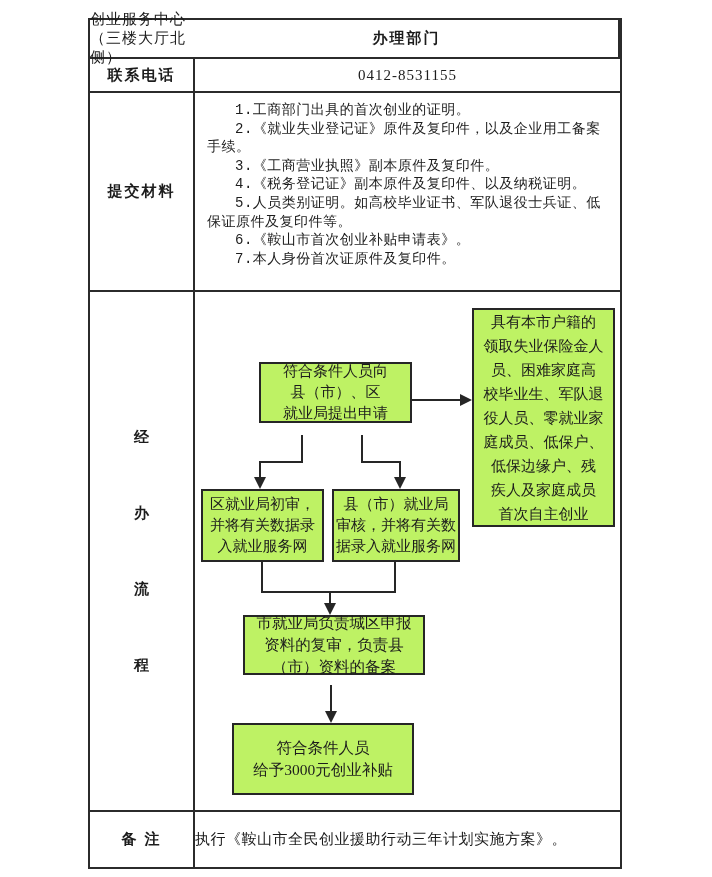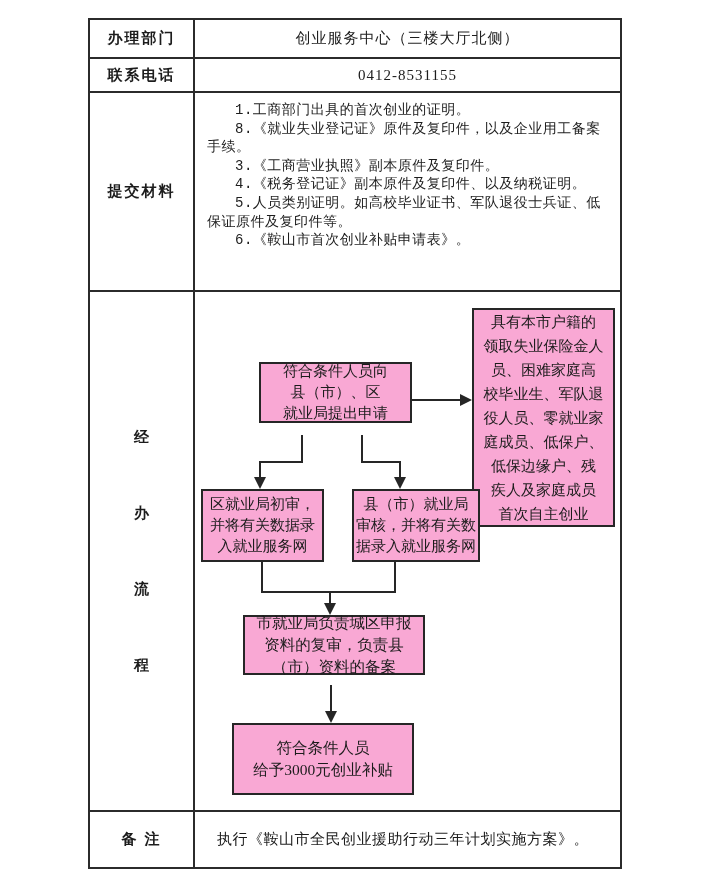--- a/index.html
+++ b/index.html
@@ -26,54 +26,55 @@
   .value-cell {
     display:flex; align-items:center; justify-content:center;
     font-size:15px; letter-spacing:1px;
   }
   .materials-cell { padding:8px 12px 4px 12px; font-size:14px; line-height:18.6px;font-family:Liberation Mono, monospace; }
   .materials-cell p { margin:0; text-indent:2em; letter-spacing:0.5px; }
   .flow-cell { position:relative; }
   .flow-svg { position:absolute; left:0; top:0; }
   .fbox {
     position:absolute; box-sizing:border-box;
-    border:2px solid #262626; background:#f9a8d4;
+    border:2px solid #262626; background:#bef264;
     display:flex; align-items:center; justify-content:center;
     text-align:center; white-space:pre-line;
     font-size:15px; line-height:21px;
   }
   .fbox.tall { line-height:24px; padding:0 3px; }
   .fbox.wide { font-size:15.5px; line-height:22px; }
   .remark-cell {
     display:flex; align-items:center;
-    padding-left:22px; font-size:15px; letter-spacing:0.5px;
+    font-size:15px; letter-spacing:0.5px;
   }
   .line { stroke:#262626; stroke-width:2; fill:none; }
   .head { fill:#262626; stroke:none; }
 </style>
 </head>
 <body>
 
 <div class="page">
   <div class="doc-table">
 
+    <div class="cell value-cell bb">创业服务中心（三楼大厅北侧）</div>
     <div class="cell label-cell bb">办理部门</div>
-    <div class="cell value-cell bb">创业服务中心（三楼大厅北侧）</div>
 
     <div class="cell label-cell bb">联系电话</div>
     <div class="cell value-cell bb">0412-8531155</div>
 
     <div class="cell label-cell bb">提交材料</div>
     <div class="cell materials-cell bb">
       <p>1.工商部门出具的首次创业的证明。</p>
-      <p>8.《就业失业登记证》原件及复印件，以及企业用工备案手续。</p>
+      <p>2.《就业失业登记证》原件及复印件，以及企业用工备案手续。</p>
       <p>3.《工商营业执照》副本原件及复印件。</p>
       <p>4.《税务登记证》副本原件及复印件、以及纳税证明。</p>
       <p>5.人员类别证明。如高校毕业证书、军队退役士兵证、低保证原件及复印件等。</p>
       <p>6.《鞍山市首次创业补贴申请表》。</p>
+      <p>7.本人身份首次证原件及复印件。</p>
     </div>
 
     <div class="cell label-cell vlabel bb">
       <span>经</span>
       <span>办</span>
       <span>流</span>
       <span>程</span>
     </div>
     <div class="cell flow-cell bb">
 
@@ -117,21 +118,21 @@
 役人员、零就业家
 庭成员、低保户、
 低保边缘户、残
 疾人及家庭成员
 首次自主创业</div>
 
       <div class="fbox" style="left:6px; top:197px; width:123px; height:73px;">区就业局初审，
 并将有关数据录
 入就业服务网</div>
 
-      <div class="fbox" style="left:137px; top:197px; width:128px; height:73px;margin-left:20px;">县（市）就业局
+      <div class="fbox" style="left:137px; top:197px; width:128px; height:73px;">县（市）就业局
 审核，并将有关数
 据录入就业服务网</div>
 
       <div class="fbox wide" style="left:48px; top:323px; width:182px; height:60px;">市就业局负责城区申报
 资料的复审，负责县
 （市）资料的备案</div>
 
       <div class="fbox wide" style="left:37px; top:431px; width:182px; height:72px;">符合条件人员
 给予3000元创业补贴</div>
     </div>

